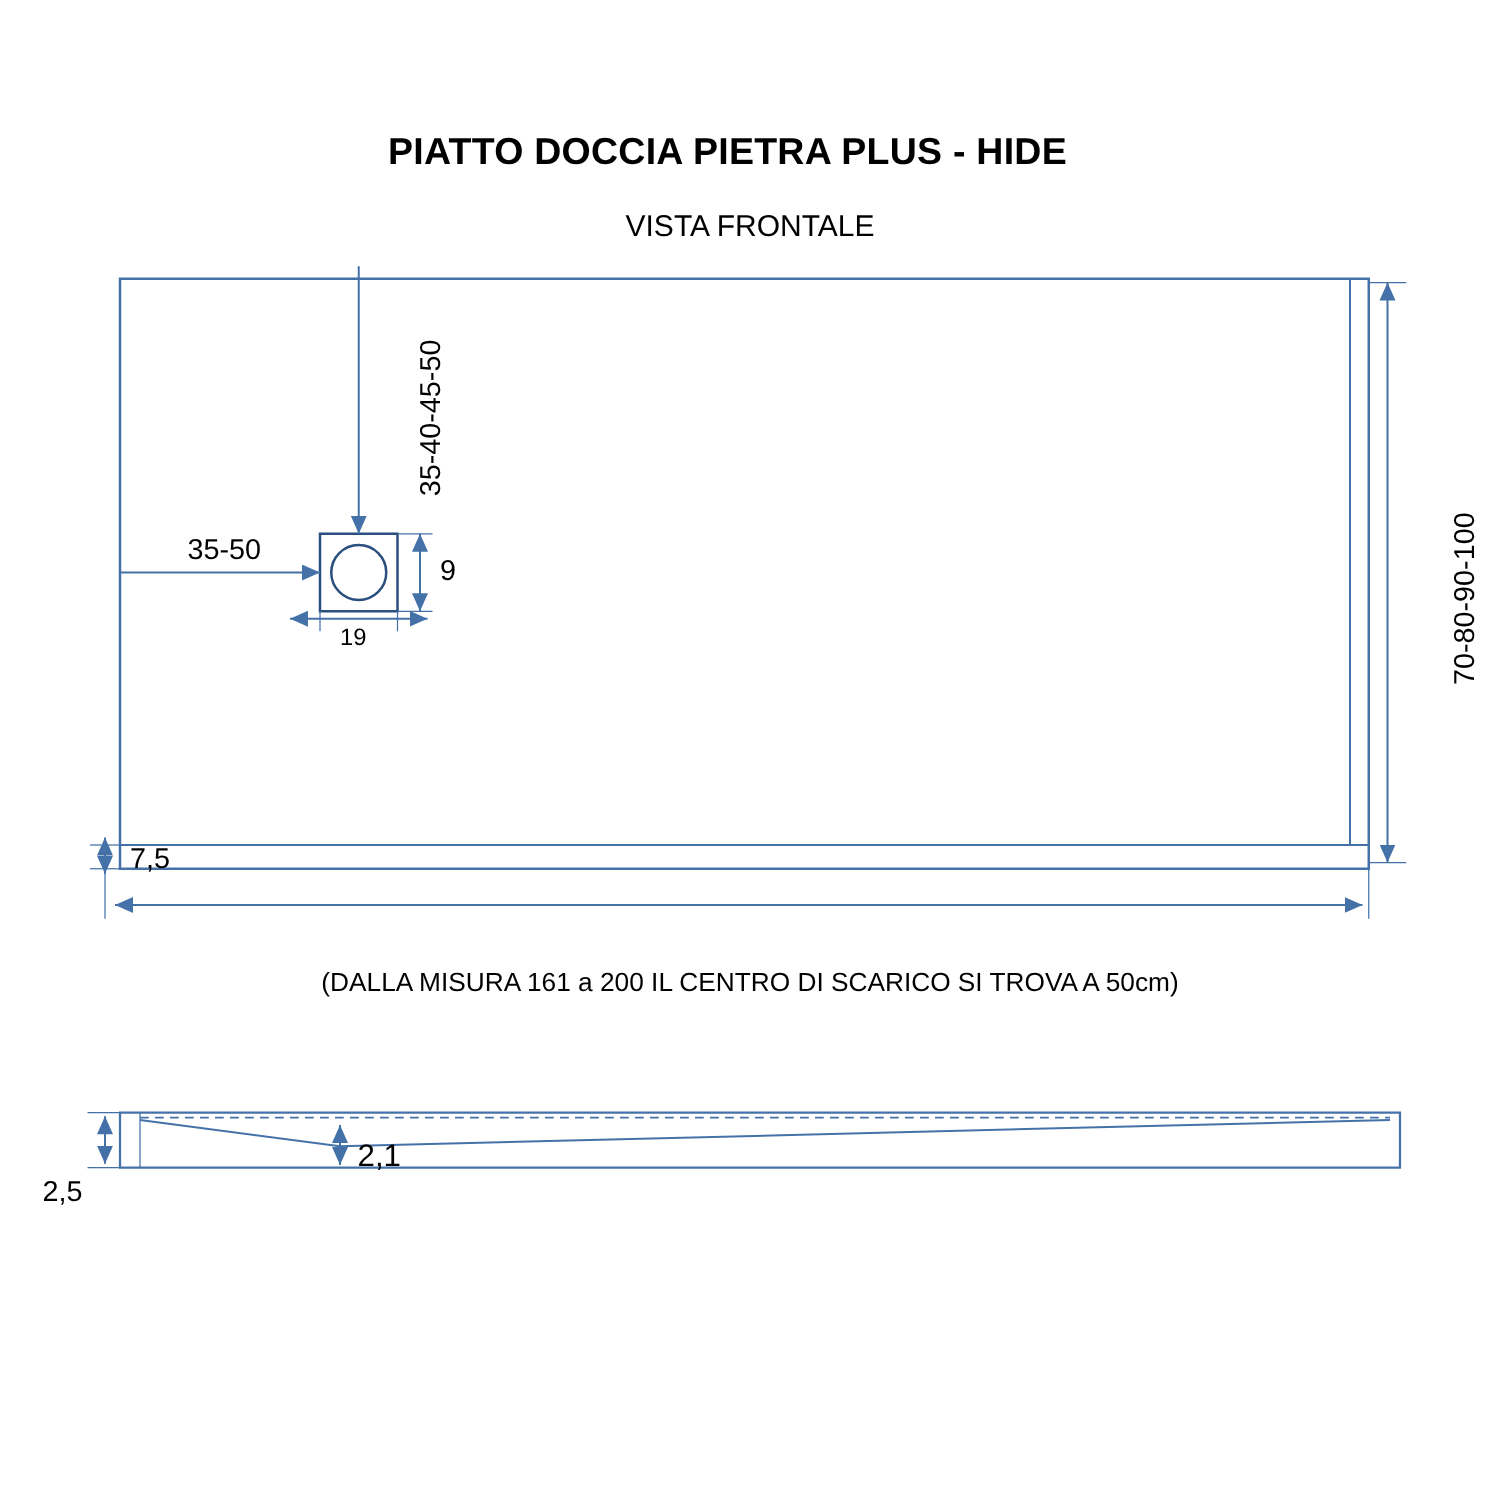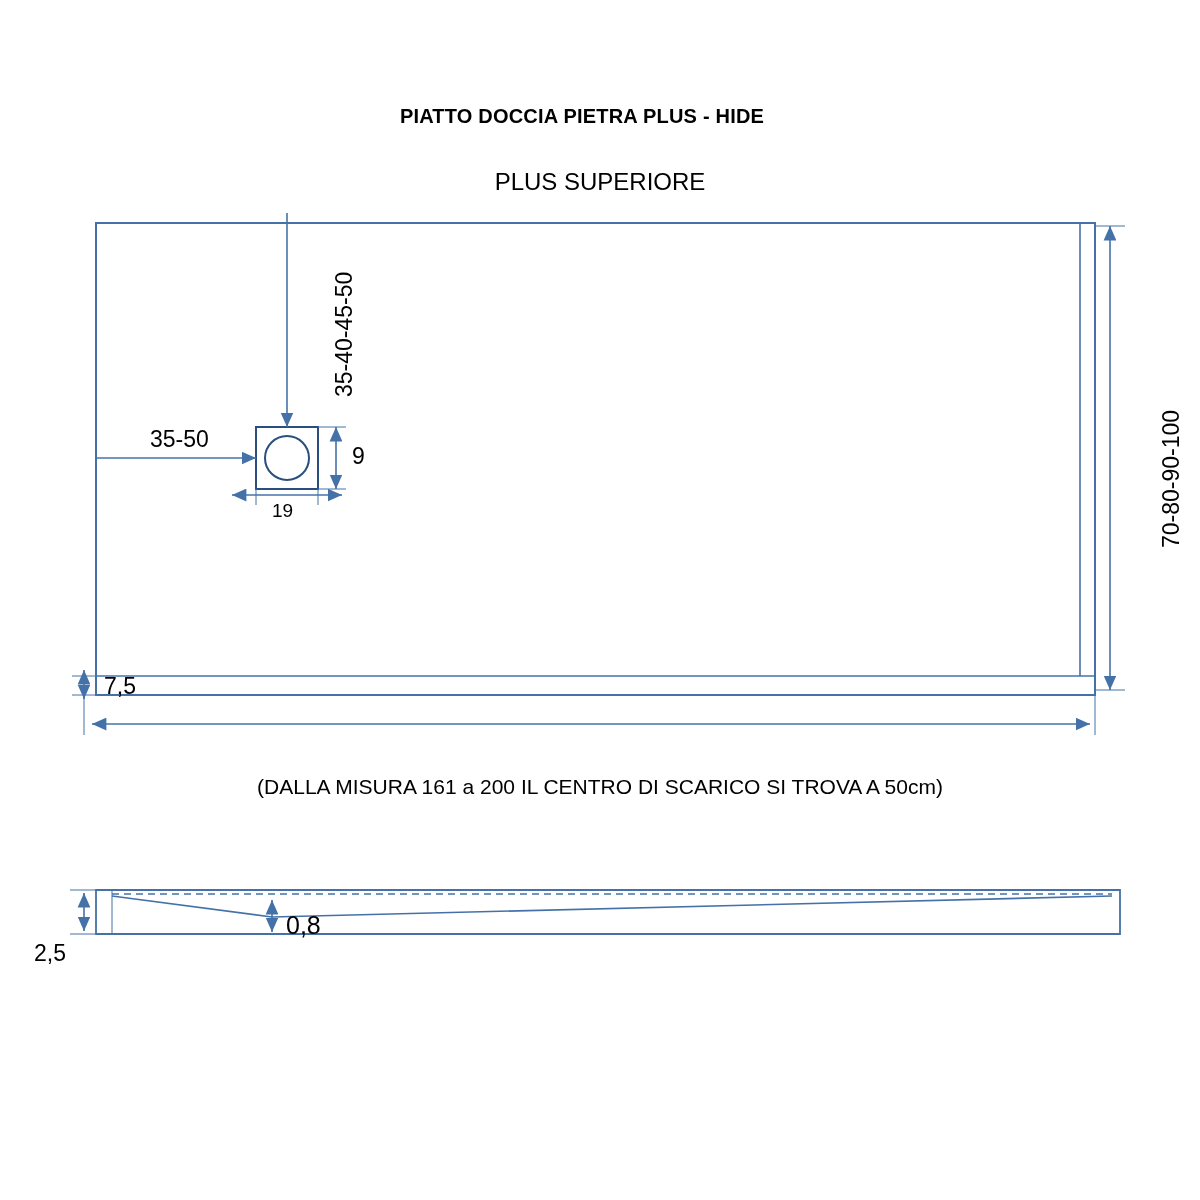--- a/index.html
+++ b/index.html
@@ -20,21 +20,21 @@
     left: 0; top: 0;
     width: 1200px;
     height: 1200px;
   }
   .title {
     position: absolute;
     left: 0;
     width: 1164px;
     text-align: center;
     font-weight: bold;
-    font-size: 20px;
+    font-size: 30px;
     letter-spacing: 0.2px;
   }
   .subtitle {
     position: absolute;
     left: 0;
     width: 1200px;
     text-align: center;
     font-size: 24px;
   }
   .caption {
@@ -65,21 +65,21 @@
     height: 1200px;
     pointer-events: none;
   }
 </style>
 </head>
 <body>
 
 <div id="sheet">
 
   <div class="title" style="top:105px;">PIATTO DOCCIA PIETRA PLUS - HIDE</div>
-  <div class="subtitle" style="top:168px;">PLUS SUPERIORE</div>
+  <div class="subtitle" style="top:168px;">VISTA FRONTALE</div>
 
   <svg class="overlay" viewBox="0 0 1200 1200">
     <defs>
       <marker id="arrEnd" markerWidth="10" markerHeight="10" refX="9" refY="4" orient="auto" markerUnits="strokeWidth">
         <path d="M0,0 L9,4 L0,8 z" fill="#4472a8"></path>
       </marker>
       <marker id="arrStart" markerWidth="10" markerHeight="10" refX="0" refY="4" orient="auto" markerUnits="strokeWidth">
         <path d="M9,0 L0,4 L9,8 z" fill="#4472a8"></path>
       </marker>
     </defs>
@@ -168,15 +168,15 @@
   <div class="dim-v" style="left:1158px; top:548px; transform: rotate(-90deg);">70-80-90-100</div>
 
   <div class="dim" style="left:104px; top:673px;">7,5</div>
 
 
   <div class="caption" style="top:775px;">(DALLA MISURA 161 a 200 IL CENTRO DI SCARICO SI TROVA A 50cm)</div>
 
 
   <div class="dim" style="left:34px; top:940px;">2,5</div>
 
-  <div class="dim" style="left:286px; top:911px; font-size:25px;">0,8</div>
+  <div class="dim" style="left:286px; top:911px; font-size:25px;">2,1</div>
 
 </div>
 
 </body></html>

